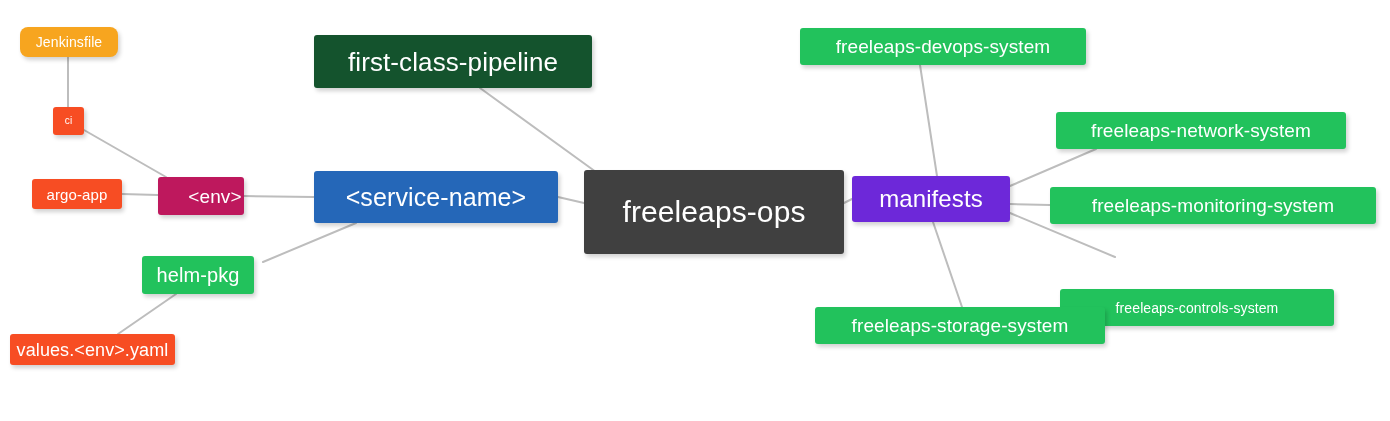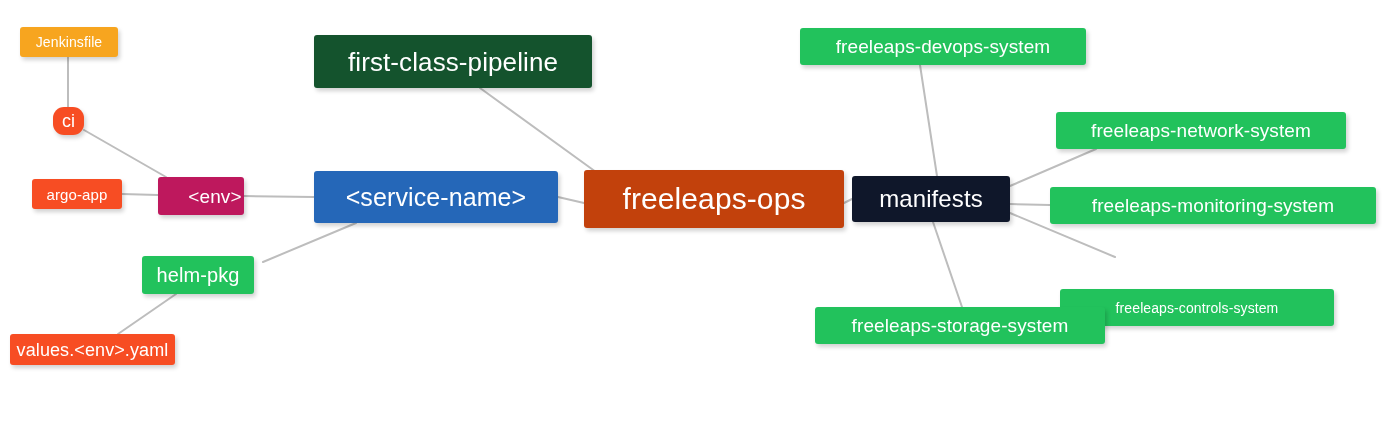--- a/index.html
+++ b/index.html
@@ -38,21 +38,21 @@
     white-space: nowrap;
     line-height: 1;
     letter-spacing: 0.1px;
     box-shadow: 2px 3px 4px rgba(0,0,0,0.18);
     text-align: center;
     cursor: pointer;
   }
   .n-root   { background: #3b3630; }
   .n-blue   { background: #2567b8; }
   .n-green  { background: #22c25c; }
-  .n-orange { background: #f7a51f; }
+  .n-orange { background: #f7a51f; border-radius: 8px; }
   .n-red    { background: #f74d23; }
 </style>
 </head>
 <body>
 
 <div id="mindmap" style="background: rgb(255, 255, 255);">
   <svg id="edge-layer" width="1390" height="421" viewBox="0 0 1390 421" xmlns="http://www.w3.org/2000/svg">
       <line x1="584" y1="203" x2="558" y2="197" stroke="#bdbdbd" stroke-width="2" stroke-linecap="round"></line>
       <line x1="596" y1="172" x2="480" y2="88" stroke="#bdbdbd" stroke-width="2" stroke-linecap="round"></line>
       <line x1="844" y1="203" x2="852" y2="199" stroke="#bdbdbd" stroke-width="2" stroke-linecap="round"></line>
@@ -62,39 +62,39 @@
       <line x1="158" y1="195" x2="122" y2="194" stroke="#bdbdbd" stroke-width="2" stroke-linecap="round"></line>
       <line x1="68" y1="107" x2="68" y2="57" stroke="#bdbdbd" stroke-width="2" stroke-linecap="round"></line>
       <line x1="176" y1="294" x2="118" y2="334" stroke="#bdbdbd" stroke-width="2" stroke-linecap="round"></line>
       <line x1="937" y1="176" x2="920" y2="65" stroke="#bdbdbd" stroke-width="2" stroke-linecap="round"></line>
       <line x1="1010" y1="186" x2="1096" y2="149" stroke="#bdbdbd" stroke-width="2" stroke-linecap="round"></line>
       <line x1="1010" y1="204" x2="1050" y2="205" stroke="#bdbdbd" stroke-width="2" stroke-linecap="round"></line>
       <line x1="1010" y1="213" x2="1115" y2="257" stroke="#bdbdbd" stroke-width="2" stroke-linecap="round"></line>
       <line x1="933" y1="222" x2="962" y2="307" stroke="#bdbdbd" stroke-width="2" stroke-linecap="round"></line>
     </svg>
   <div id="node-layer">
-      <div class="node n-root" style="left: 584px; top: 170px; width: 260px; height: 58px; font-size: 30px; background: #c2410c;">
+      <div class="node n-root" style="left: 584px; top: 170px; width: 260px; height: 84px; font-size: 30px; background: #404040;">
         <span>freeleaps-ops</span>
       </div>
       <div class="node n-blue" style="left: 314px; top: 171px; width: 244px; height: 52px; font-size: 25px; background: rgb(37, 103, 184); justify-content: center;">
         <span>&lt;service-name&gt;</span>
       </div>
       <div class="node n-blue" style="left: 314px; top: 35px; width: 278px; height: 53px; font-size: 26px; background: #14532d;">
         <span>first-class-pipeline</span>
       </div>
-      <div class="node n-blue" style="left: 852px; top: 176px; width: 158px; height: 46px; font-size: 24px; background: #0f172a;">
+      <div class="node n-blue" style="left: 852px; top: 176px; width: 158px; height: 46px; font-size: 24px; background: #6d28d9;">
         <span>manifests</span>
       </div>
       <div class="node n-green" style="left: 158px; top: 177px; width: 86px; height: 38px; font-size: 19px; background: #be185d; padding-left: 28px;">
         <span>&lt;env&gt;</span>
       </div>
       <div class="node n-green" style="left: 142px; top: 256px; width: 112px; height: 38px; font-size: 20px; background: rgb(34, 194, 92);">
         <span>helm-pkg</span>
       </div>
-      <div class="node n-red" style="left: 53px; top: 107px; width: 31px; height: 28px; font-size: 18px; background: rgb(247, 77, 35); border-radius: 11px;">
+      <div class="node n-red" style="left: 53px; top: 107px; width: 31px; height: 28px; font-size: 10px; background: rgb(247, 77, 35);">
         <span>ci</span>
       </div>
       <div class="node n-orange" style="left: 20px; top: 27px; width: 98px; height: 30px; font-size: 14px; background: rgb(247, 165, 31);">
         <span>Jenkinsfile</span>
       </div>
       <div class="node n-red" style="left: 32px; top: 179px; width: 90px; height: 30px; font-size: 15px; background: rgb(247, 77, 35);">
         <span>argo-app</span>
       </div>
       <div class="node n-red" style="left: 10px; top: 334px; width: 165px; height: 31px; font-size: 18px; background: rgb(247, 77, 35);">
         <span>values.&lt;env&gt;.yaml</span>

